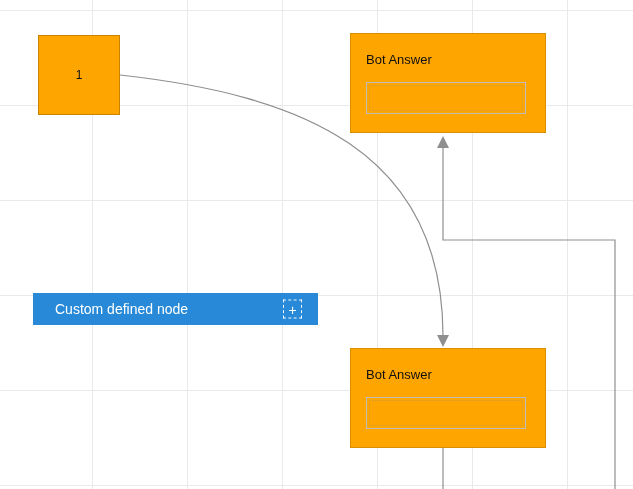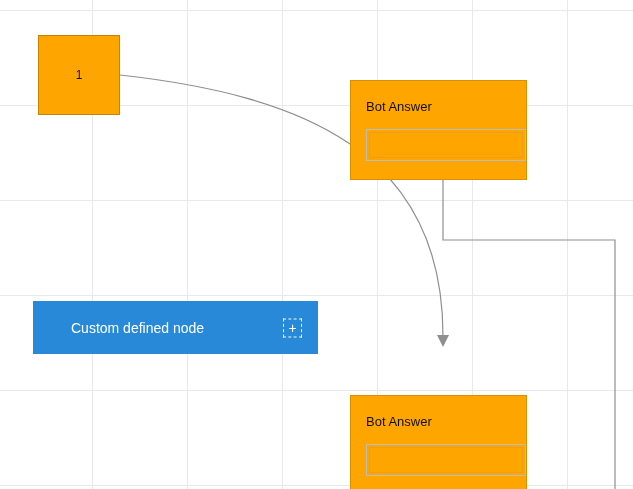--- a/index.html
+++ b/index.html
@@ -36,50 +36,48 @@
   .node.square {
     left: 38px; top: 35px;
     width: 82px; height: 80px;
     background: #ffa500;
     border: 1px solid #c98300;
     display: flex; align-items: center; justify-content: center;
     font-size: 12px; color: #111;
   }
 
   .node.bot {
-    width: 177px; height: 100px;
+    width: 196px; height: 100px;
     background: #ffa500;
     border: 1px solid #d99000;
-    margin-top: 47px;
   }
   .node.bot.top    { left: 350px; top: 33px; }
   .node.bot.bottom { left: 350px; top: 348px; }
   .bot-label {
     position: absolute;
     left: 15px; top: 18px;
     font-size: 13px;
     color: #101010;
   }
   .bot-input {
     position: absolute;
     left: 15px; top: 48px;
     width: 158px; height: 30px;
     border: 1px solid #bdbdbd;
     box-shadow: inset 0 0 0 2px rgba(255,165,0,1), inset 0 0 0 3px rgba(190,150,80,0.35);
     background: transparent;
   }
 
   .node.custom {
-    left: 33px; top: 301px;
-    width: 285px; height: 53px;
+    left: 33px; top: 293px;
+    width: 285px; height: 32px;
     background: #2789d8;
     display: flex; align-items: center;
     color: #ffffff;
     font-size: 14px;
-    padding-left: 16px;
   }
   .custom-label { margin-left: 22px; }
   .add-handle {
     position: absolute;
     right: 16px; top: 50%;
     transform: translateY(-50%);
     width: 17px; height: 17px;
     border: 1px dashed rgba(255,255,255,0.95);
     display: flex; align-items: center; justify-content: center;
     font-size: 14px; line-height: 1;

